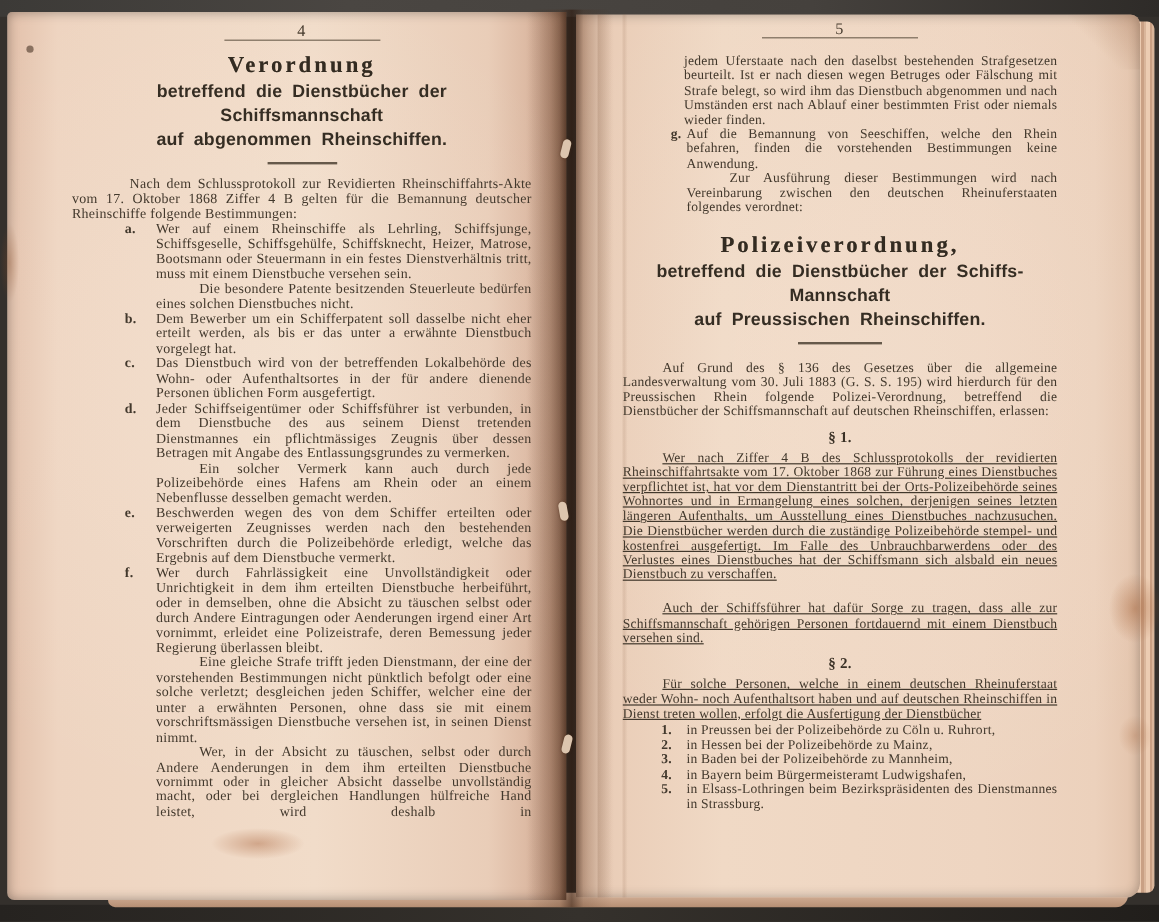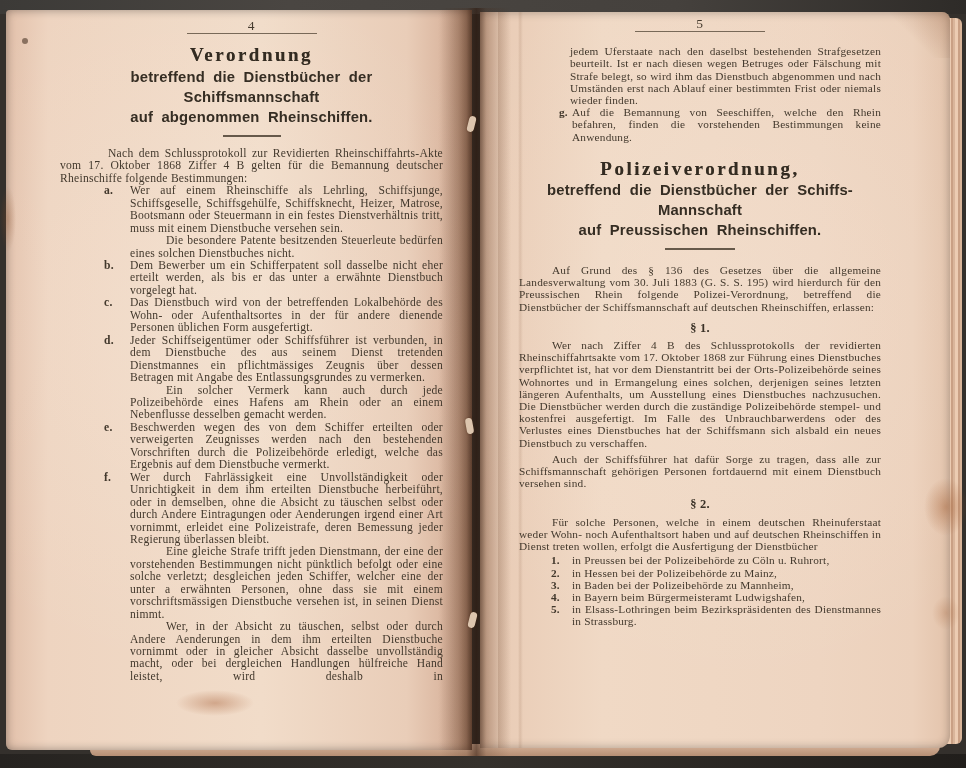--- a/index.html
+++ b/index.html
@@ -97,22 +97,22 @@
   .content-right .intro{text-indent:33px;margin-top:14px;}
   .item{position:relative;padding-left:70px;}
   .item-label{position:absolute;left:44px;top:0;font-weight:bold;}
   .item p + p{text-indent:36px;}
   .runover{text-align-last:justify;}
   .continuation{margin-left:51px;margin-top:13px;}
   .content-right .item{padding-left:53px;margin-left:0;}
   .content-right .item-label{left:40px;}
   .section-heading{text-align:center;font-weight:bold;font-size:12.5px;
     margin-top:9px;margin-bottom:5px;color:#3a3126;}
-  .section p{text-indent:33px;}
-  .section p + p{margin-top:4px;}
+  .section p{text-indent:33px;text-decoration:underline;}
+  .section p + p{margin-top:16px;}
   .num-list{margin-top:2px;}
   .num-item{position:relative;padding-left:53px;}
   .num-item .num{position:absolute;left:32px;top:0;font-weight:bold;}
 </style>
 </head>
 <body>
 
 <div class="backdrop-top"></div>
 <div class="backdrop-bottom"></div>
 <div class="under-edge"></div>
@@ -172,20 +172,21 @@
     <div class="pn-wrap">
       <div class="pn">5</div>
       <div class="pn-rule"></div>
     </div>
 
     <p class="continuation">jedem Uferstaate nach den daselbst bestehenden Strafgesetzen beurteilt. Ist er nach diesen wegen Betruges oder Fälschung mit Strafe belegt, so wird ihm das Dienstbuch abgenommen und nach Umständen erst nach Ablauf einer bestimmten Frist oder niemals wieder finden.</p>
 
     <div class="item">
       <span class="item-label">g.</span>
       <p>Auf die Bemannung von Seeschiffen, welche den Rhein befahren, finden die vorstehenden Bestimmungen keine Anwendung.</p>
+      <p>Zur Ausführung dieser Bestimmungen wird nach Vereinbarung zwischen den deutschen Rheinuferstaaten folgendes verordnet:</p>
     </div>
 
     <div class="doc-title" style="margin-top:20px;">Polizeiverordnung,</div>
     <div class="doc-subtitle">
       <div>betreffend die Dienstbücher der Schiffs-Mannschaft</div>
       <div>auf Preussischen Rheinschiffen.</div>
     </div>
     <div class="title-rule" style="width:70px;"></div>
 
     <p class="intro">Auf Grund des § 136 des Gesetzes über die allgemeine Landesverwaltung vom 30. Juli 1883 (G. S. S. 195) wird hierdurch für den Preussischen Rhein folgende Polizei-Verordnung, betreffend die Dienstbücher der Schiffsmannschaft auf deutschen Rheinschiffen, erlassen:</p>

